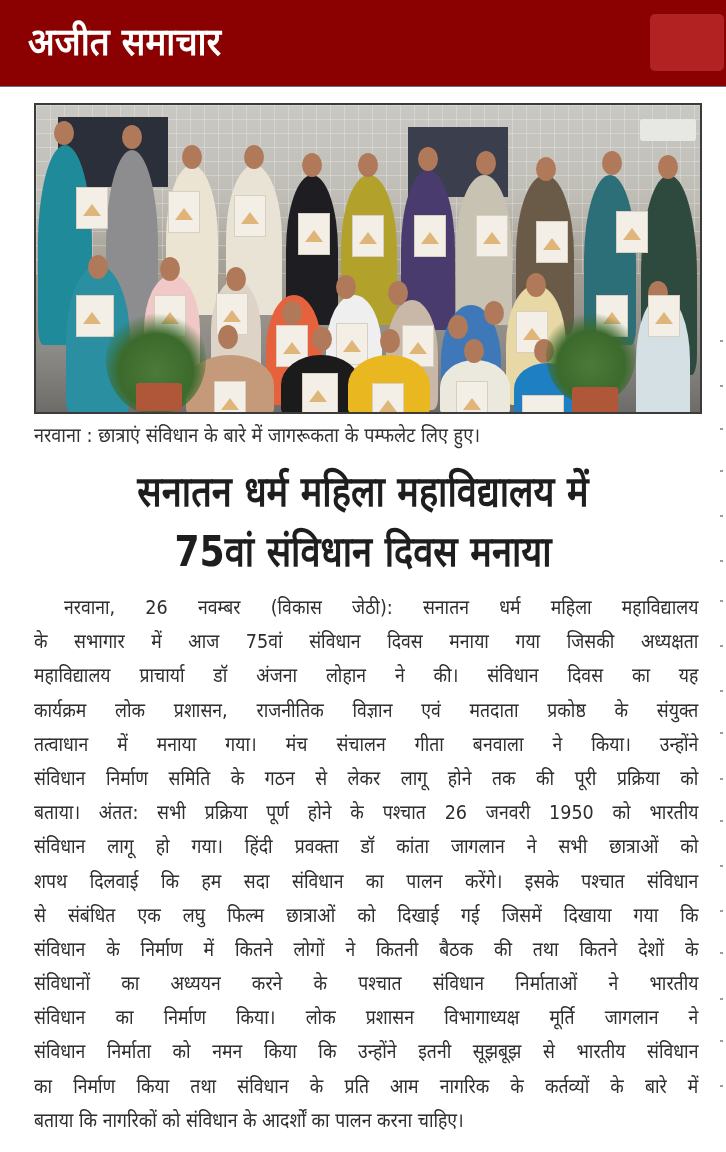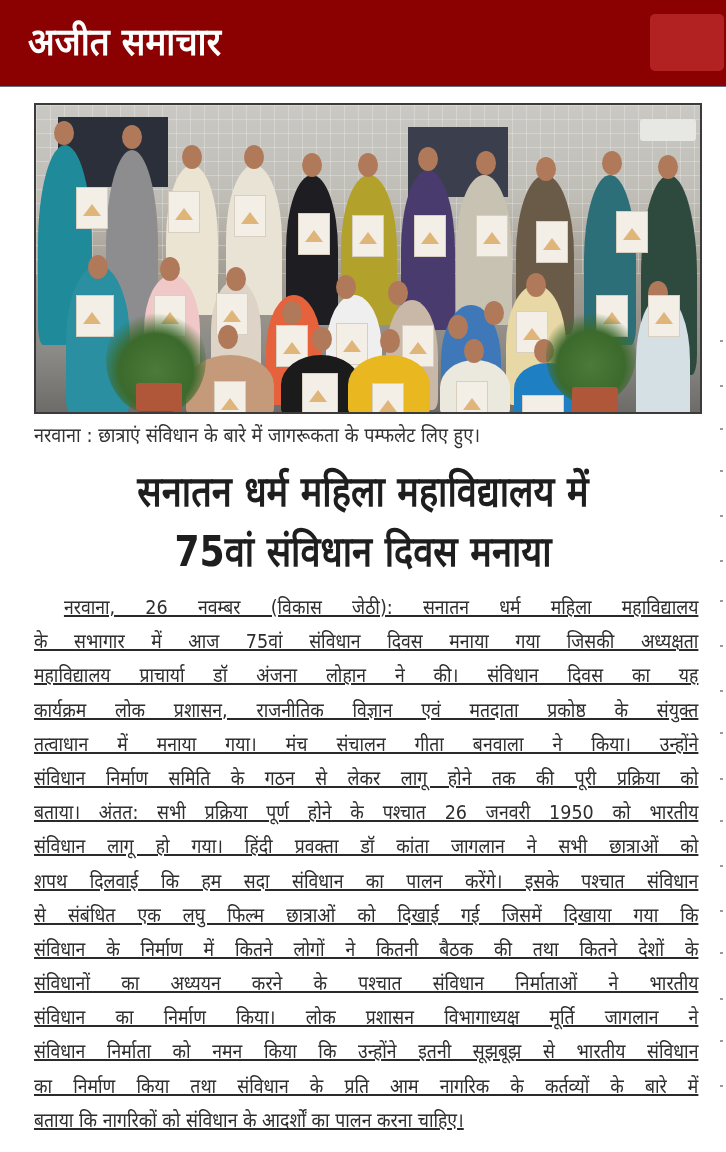--- a/index.html
+++ b/index.html
@@ -64,21 +64,21 @@
     white-space: nowrap; transform: scaleX(0.90); transform-origin: left center;
   }
   .headline {
     position: absolute; left: 0; width: 726px; text-align: center;
     font-weight: bold; font-size: 42px; line-height: 52px; color: #1e1e1e;
     transform: scaleX(0.86); transform-origin: center;
   }
   .h1 { top: 466px; }
   .h2 { top: 526px; }
   .body-text {
-    position: absolute; left: 34px; top: 590px; width: 664px; text-decoration: underline;
+    position: absolute; left: 34px; top: 590px; width: 664px;
   }
   .body-line {
     height: 34.2px; line-height: 34.2px;
     font-size: 20px; color: #2e2e2e;
     white-space: nowrap; text-align: justify; text-align-last: justify;
     transform: scaleX(0.88); transform-origin: left center; width: 755px;
   }
   .body-line.first { padding-left: 34px; width: 721px; }
   .body-line.last { text-align-last: left; }
 </style>

